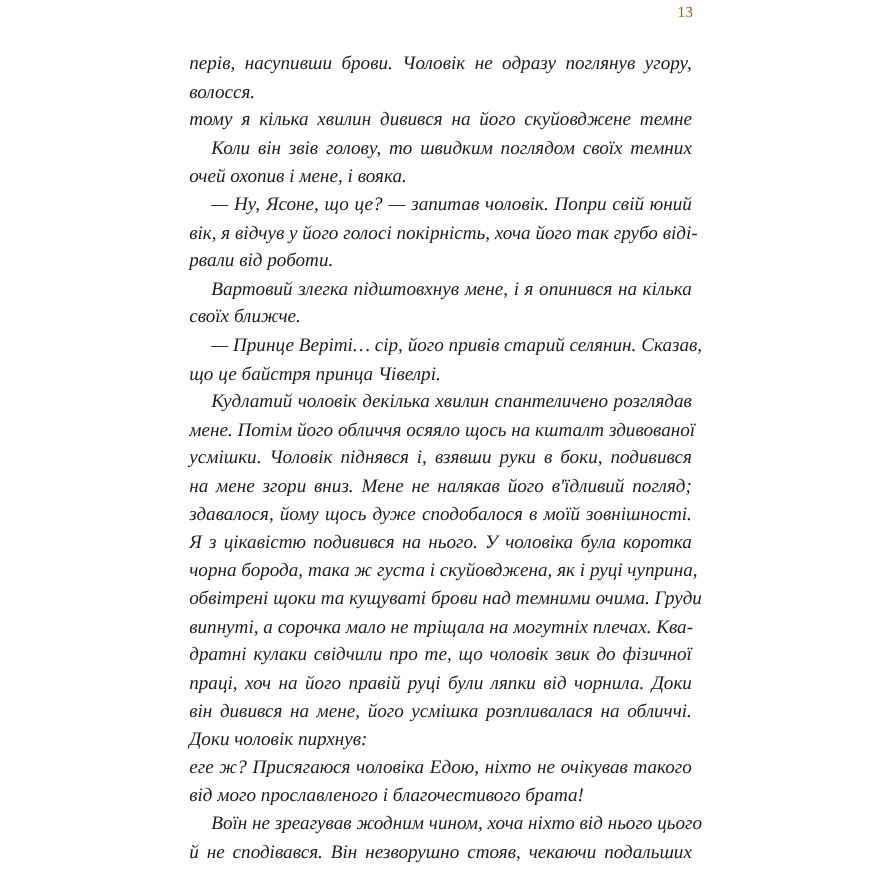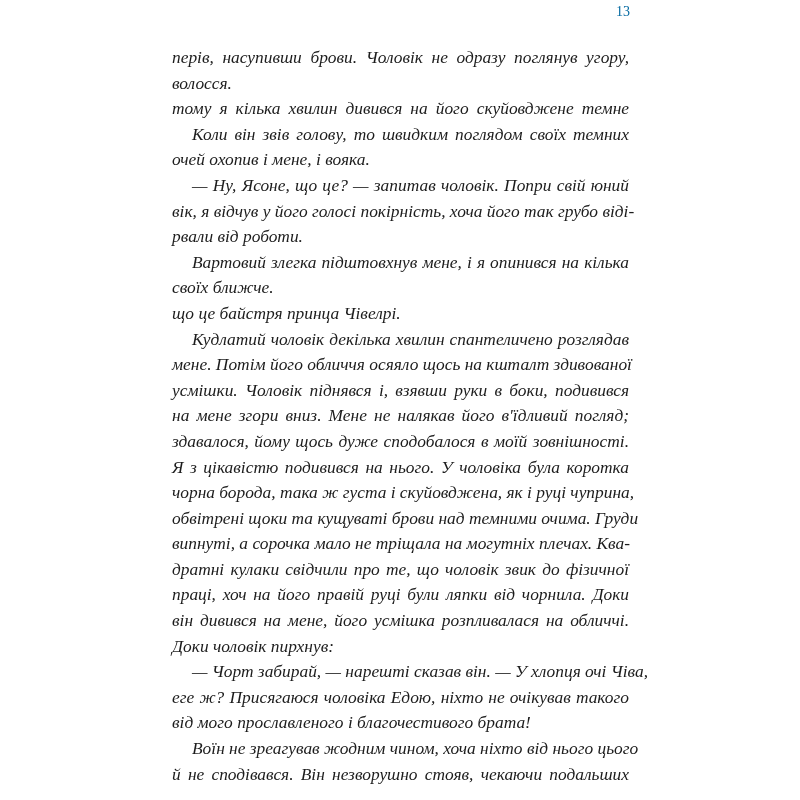--- a/index.html
+++ b/index.html
@@ -1,20 +1,20 @@
 <!DOCTYPE html>
 <html><head>
 <meta charset="utf-8">
 <style>
   html, body { margin: 0; padding: 0; background: #ffffff; }
   body { width: 800px; height: 800px; position: relative; overflow: hidden; }
   .page-number {
     position: absolute; top: 4px; right: 170px;
     font-family: "Liberation Serif", "DejaVu Serif", serif;
-    font-size: 14px; color: #0369a1;
+    font-size: 14px; color: #a16207;
   }
   .page-body {
     position: absolute; left: 172px; top: 45px; width: 457px;
     font-family: "Liberation Serif", "DejaVu Serif", serif;
     font-size: 17.4px; line-height: 25.6px; color: #1c1c1c;
   }
   .line { display: block; white-space: nowrap; text-align: justify; text-align-last: justify; height: 25.6px; font-style: italic; }
   .line.last { text-align-last: left; }
   .line.indent { padding-left: 20px; }
 </style>
@@ -27,33 +27,33 @@
       <span class="line">перів, насупивши брови. Чоловік не одразу поглянув угору,</span>
       <span class="line last">волосся.</span>
       <span class="line">тому я кілька хвилин дивився на його скуйовджене темне</span>
       <span class="line indent">Коли він звів голову, то швидким поглядом своїх темних</span>
       <span class="line last">очей охопив і мене, і вояка.</span>
       <span class="line indent">— Ну, Ясоне, що це? — запитав чоловік. Попри свій юний</span>
       <span class="line">вік, я відчув у його голосі покірність, хоча його так грубо віді-</span>
       <span class="line last">рвали від роботи.</span>
       <span class="line indent">Вартовий злегка підштовхнув мене, і я опинився на кілька</span>
       <span class="line last">своїх ближче.</span>
+      <span class="line indent">— Принце Веріті… сір, його привів старий селянин. Сказав,</span>
       <span class="line last">що це байстря принца Чівелрі.</span>
       <span class="line indent">Кудлатий чоловік декілька хвилин спантеличено розглядав</span>
       <span class="line">мене. Потім його обличчя осяяло щось на кшталт здивованої</span>
       <span class="line">усмішки. Чоловік піднявся і, взявши руки в боки, подивився</span>
       <span class="line">на мене згори вниз. Мене не налякав його в'їдливий погляд;</span>
       <span class="line">здавалося, йому щось дуже сподобалося в моїй зовнішності.</span>
       <span class="line">Я з цікавістю подивився на нього. У чоловіка була коротка</span>
       <span class="line">чорна борода, така ж густа і скуйовджена, як і руці чуприна,</span>
       <span class="line">обвітрені щоки та кущуваті брови над темними очима. Груди</span>
       <span class="line">випнуті, а сорочка мало не тріщала на могутніх плечах. Ква-</span>
       <span class="line">дратні кулаки свідчили про те, що чоловік звик до фізичної</span>
       <span class="line">праці, хоч на його правій руці були ляпки від чорнила. Доки</span>
       <span class="line">він дивився на мене, його усмішка розпливалася на обличчі.</span>
       <span class="line last">Доки чоловік пирхнув:</span>
-      <span class="line indent">— Чорт забирай, — нарешті сказав він. — У хлопця очі Чіва,</span>
       <span class="line">еге ж? Присягаюся чоловіка Едою, ніхто не очікував такого</span>
       <span class="line last">від мого прославленого і благочестивого брата!</span>
       <span class="line indent">Воїн не зреагував жодним чином, хоча ніхто від нього цього</span>
       <span class="line">й не сподівався. Він незворушно стояв, чекаючи подальших</span>
     </div>
 </div>
 
 </body></html>

